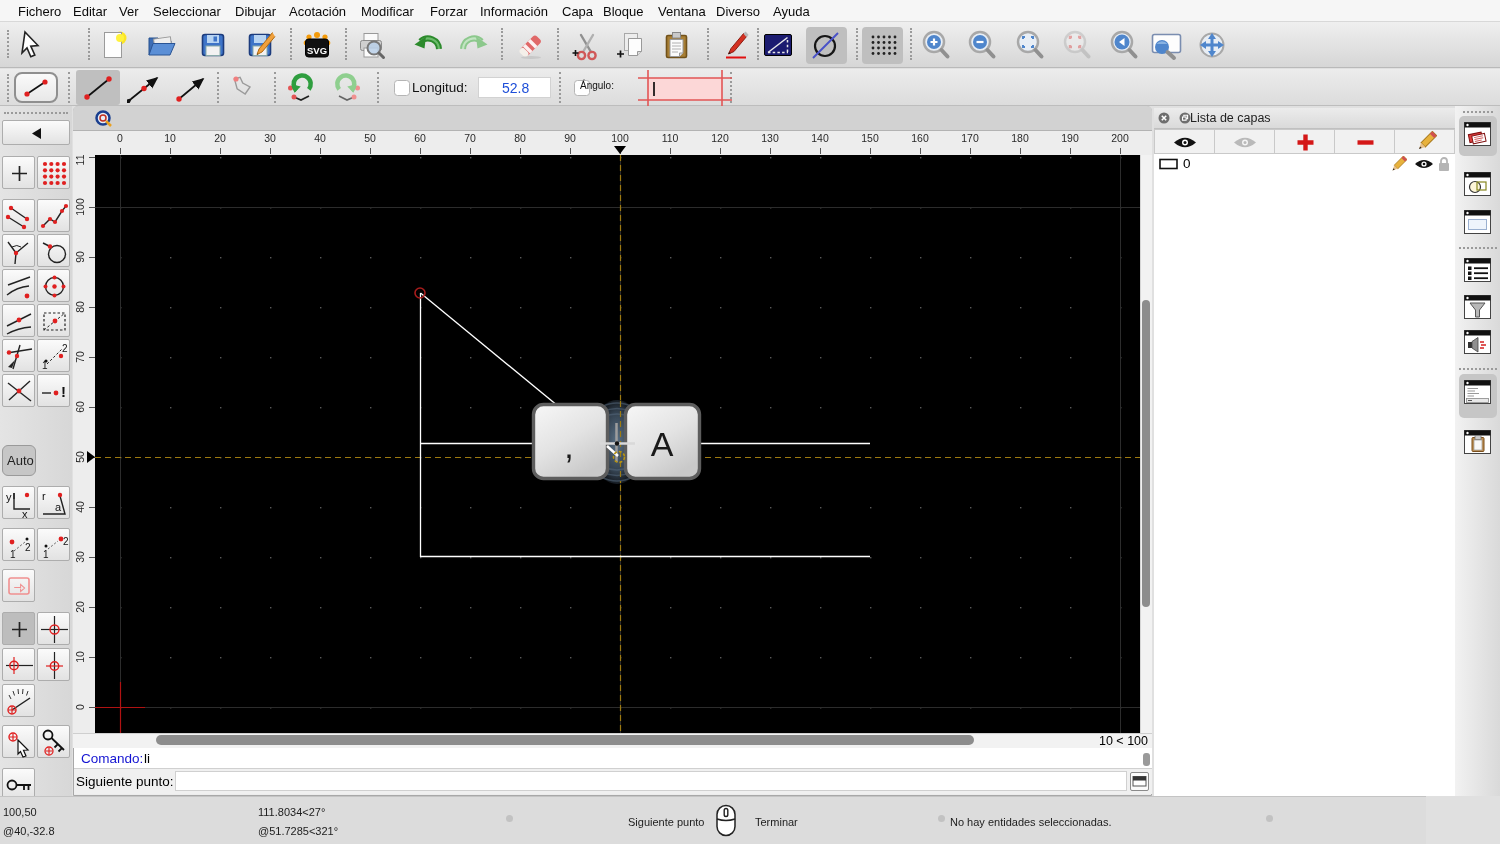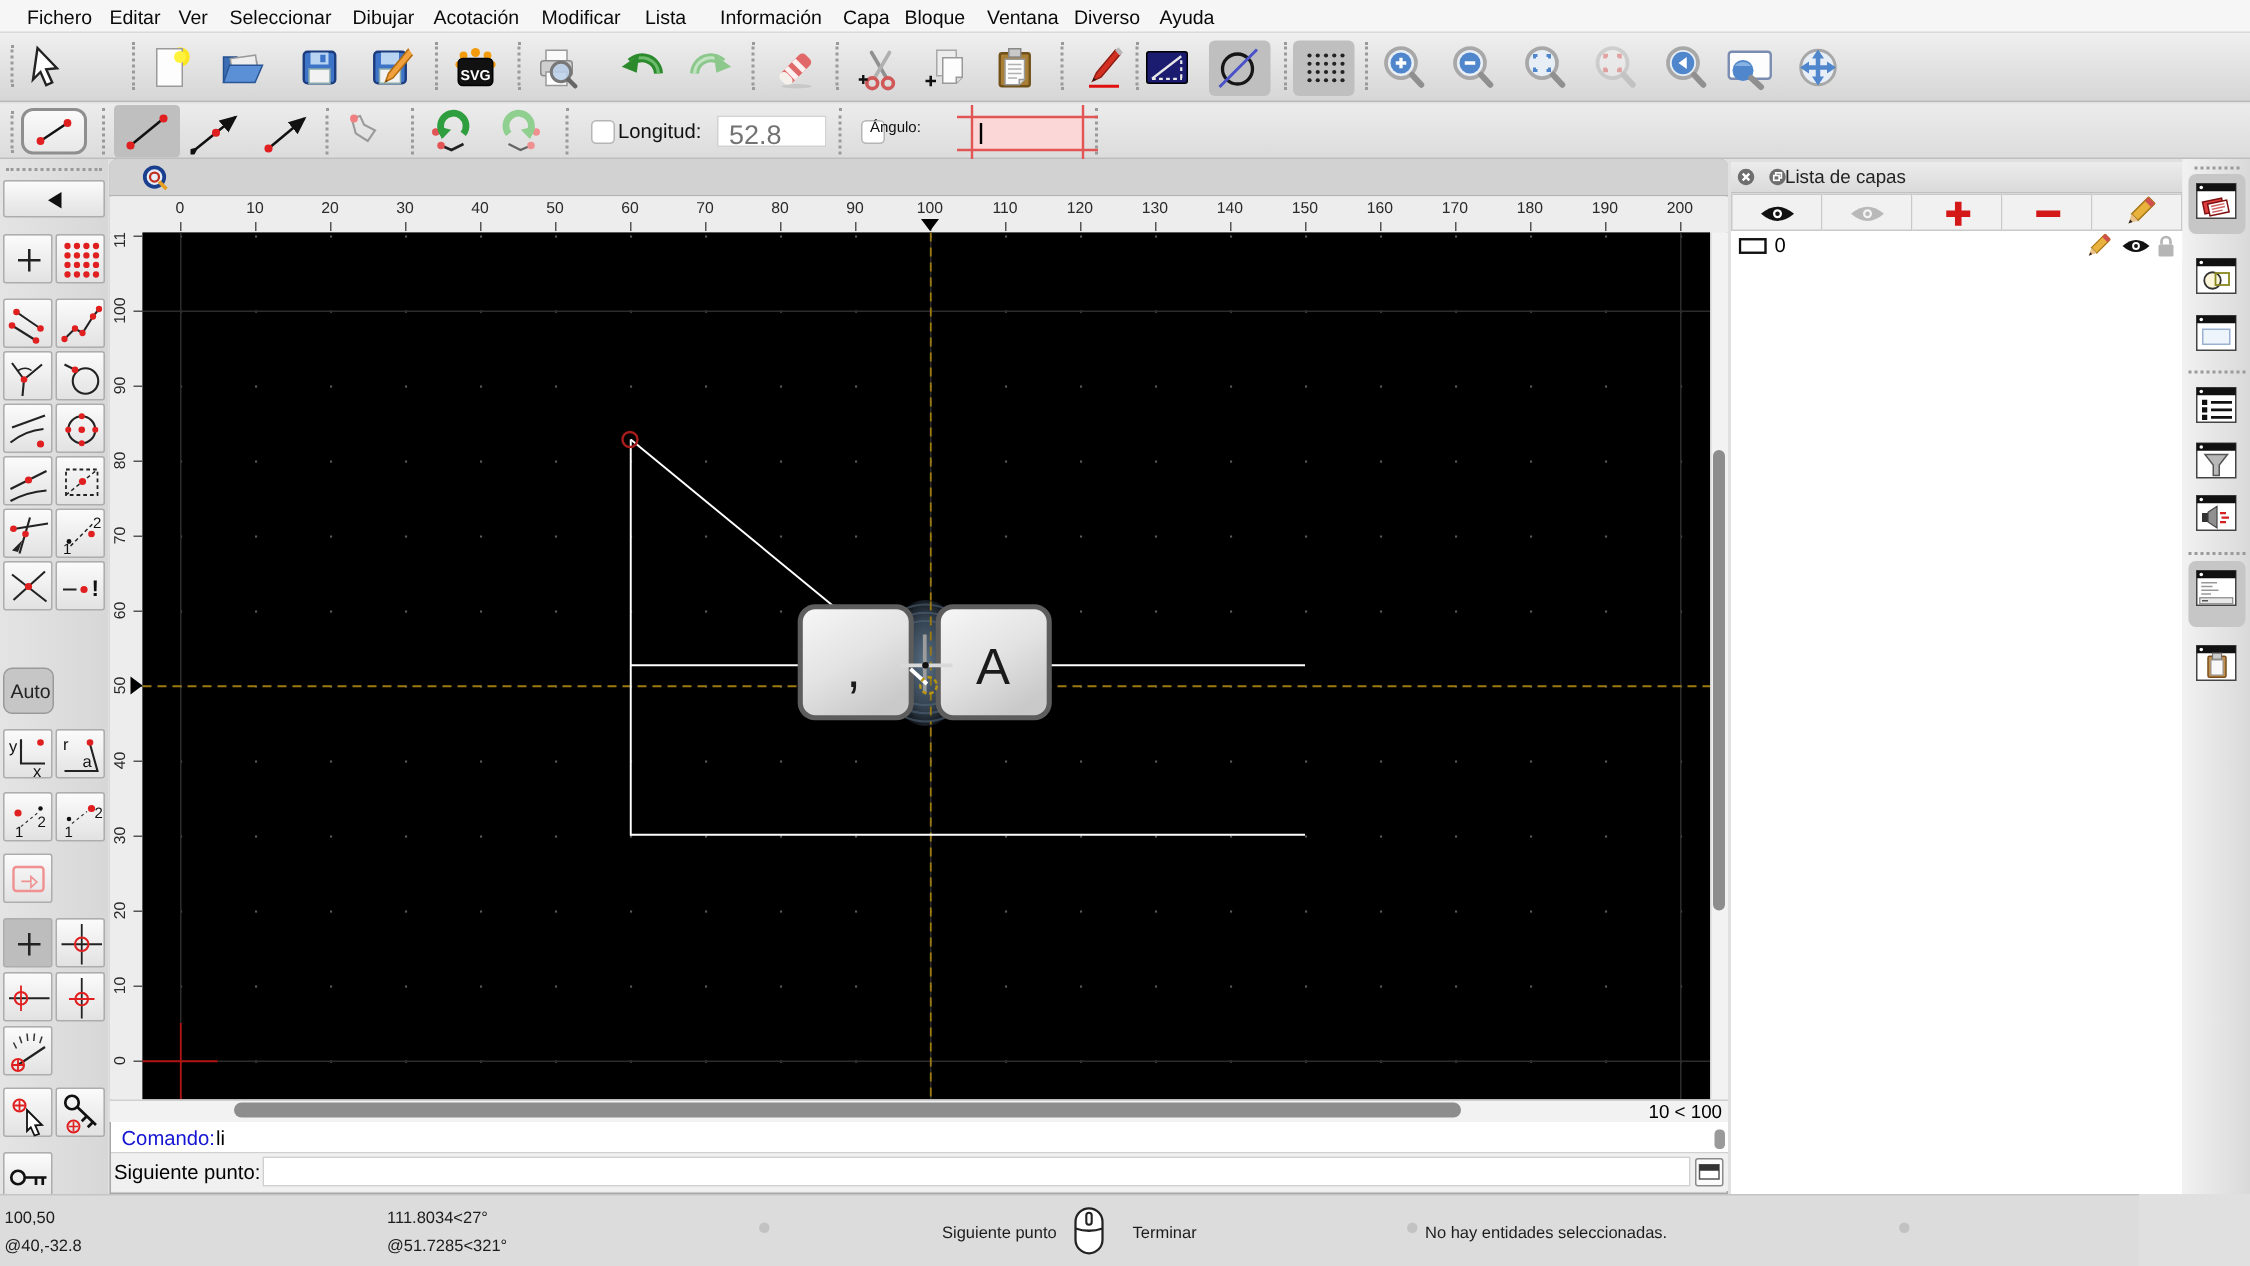--- a/index.html
+++ b/index.html
@@ -58,21 +58,21 @@
 <body>
 
 <div id="menubar">
 <span style="position:absolute;left:18px;top:4px">Fichero</span>
 <span style="position:absolute;left:73px;top:4px">Editar</span>
 <span style="position:absolute;left:119px;top:4px">Ver</span>
 <span style="position:absolute;left:153px;top:4px">Seleccionar</span>
 <span style="position:absolute;left:235px;top:4px">Dibujar</span>
 <span style="position:absolute;left:289px;top:4px">Acotación</span>
 <span style="position:absolute;left:361px;top:4px">Modificar</span>
-<span style="position:absolute;left:430px;top:4px">Lista</span>
+<span style="position:absolute;left:430px;top:4px">Forzar</span>
 <span style="position:absolute;left:480px;top:4px">Información</span>
 <span style="position:absolute;left:562px;top:4px">Capa</span>
 <span style="position:absolute;left:603px;top:4px">Bloque</span>
 <span style="position:absolute;left:658px;top:4px">Ventana</span>
 <span style="position:absolute;left:716px;top:4px">Diverso</span>
 <span style="position:absolute;left:773px;top:4px">Ayuda</span>
 </div>
 
 <div id="tb1">
 <div class="sepdots" style="left:7px;top:8px;height:28px"></div>
@@ -344,21 +344,21 @@
         <path d="M10 26 l7 3 l8 -4" fill="none" stroke="#666" stroke-width="1.6"></path>
         <circle cx="6.5" cy="17" r="2.5" fill="#f09090"></circle>
         <circle cx="10" cy="26" r="2.5" fill="#f09090"></circle>
         <path d="M12 18 A 8.5 8.5 0 1 1 24 20" fill="none" stroke="#8fcf8f" stroke-width="4.5" transform="rotate(-15 18 16)"></path>
         <path d="M9 12 L9 21 L17 17 Z" fill="#8fcf8f" transform="rotate(-18 12 17)"></path>
       </g>
     </svg>
 <div style="position:absolute;left:394px;top:11px;width:16px;height:16px;background:#fff;border:1px solid #b5b5b5;border-radius:3.5px"></div>
 <span style="position:absolute;left:412px;top:11px;font-size:13.5px;color:#111">Longitud:</span>
 <div style="position:absolute;left:478px;top:8px;width:73px;height:21px;background:#fff;border:1px solid #d2d2d2">
-      <span style="position:absolute;left:7px;top:2px;font-size:18px;color:#737373">52.8</span>
+      <span style="position:absolute;left:23px;top:2px;font-size:14px;color:#1d4ed8">52.8</span>
     </div>
 <div style="position:absolute;left:574px;top:11px;width:16px;height:16px;background:#fff;border:1px solid #b5b5b5;border-radius:3.5px"></div>
 <span style="position:absolute;left:580px;top:11px;font-size:10px;color:#111">Ángulo:</span>
 <svg class="icon" style="left:636px;top:0px" width="98" height="37">
 <rect x="12" y="9" width="74" height="22" fill="#fcd7d7"></rect>
 <g stroke="#e25555" stroke-width="1.6">
 <line x1="2" y1="9" x2="96" y2="9"></line>
         <line x1="2" y1="31" x2="96" y2="31"></line>
 <line x1="12" y1="1" x2="12" y2="37"></line>
         <line x1="86" y1="1" x2="86" y2="37"></line>

